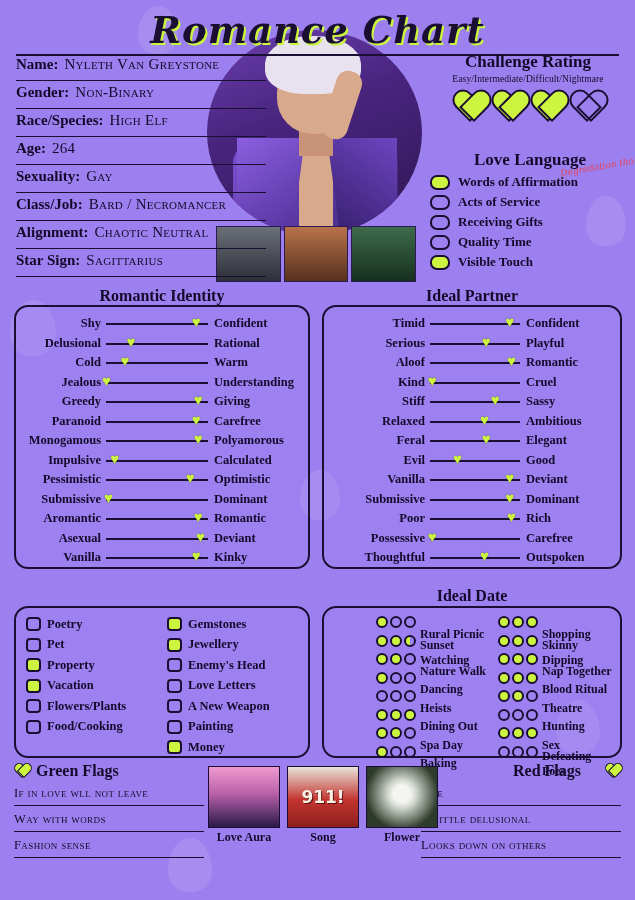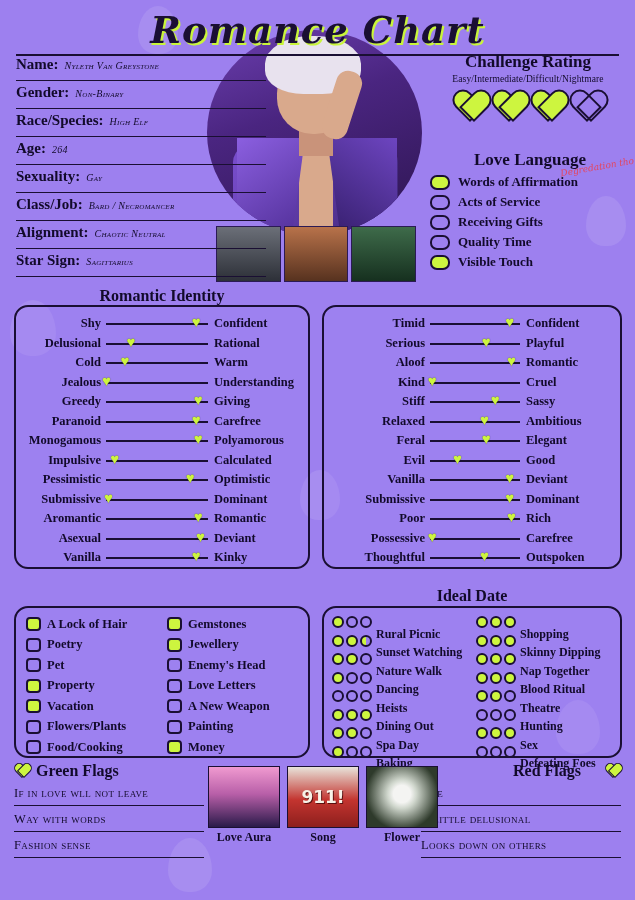--- a/index.html
+++ b/index.html
@@ -56,24 +56,23 @@
     display: flex; align-items: baseline;
     height: 25px;
   }
   .info-label {
     font-weight: bold;
     font-size: 15px;
     margin-right: 6px;
     white-space: nowrap;
   }
   .info-value {
-    font-size: 10px;
+    font-size: 15px;
     font-variant: small-caps;
     letter-spacing: .3px;
-    font-style: italic;
   }
 
   
   .portrait {
     position: absolute;
     top: 30px; left: 207px;
     width: 215px; height: 205px;
     border-radius: 50%;
     overflow: hidden;
     background: linear-gradient(160deg,#6c3fb0 0%,#4a2580 40%,#2d1550 100%);
@@ -450,20 +449,21 @@
           <div class="sl-track">
             <div class="sl-line"></div>
             <div class="sl-mark" style="left: calc(88% - 7px);">♥</div>
           </div>
           <div class="sl-right">Kinky</div>
         </div>
       </div>
   </div>
 
   <div class="panel" style="left:322px;top:305px;width:300px;height:264px;">
+    <div style="position:absolute;top:-20px;left:0;right:0;text-align:center;font-size:16px;font-weight:bold;">Ideal Partner</div>
     <div id="ip-rows" style="padding:7px 4px 0 20px;">
         <div class="slider-row">
           <div class="sl-left">Timid</div>
           <div class="sl-track">
             <div class="sl-line"></div>
             <div class="sl-mark" style="left: calc(88% - 7px);">♥</div>
           </div>
           <div class="sl-right">Confident</div>
         </div>
         <div class="slider-row">
@@ -562,24 +562,20 @@
           </div>
           <div class="sl-right">Outspoken</div>
         </div>
       </div>
   </div>
 
   <div class="panel" style="left:14px;top:606px;width:296px;height:152px;">
     <div style="display:flex;padding:6px 8px 0 10px;gap:8px;">
       <div id="gift-col1" style="flex:1;">
           <div class="cb-row">
-            <span class="cb on"></span>
-            <span class="cb-label">A Lock of Hair</span>
-          </div>
-          <div class="cb-row">
             <span class="cb"></span>
             <span class="cb-label">Poetry</span>
           </div>
           <div class="cb-row">
             <span class="cb"></span>
             <span class="cb-label">Pet</span>
           </div>
           <div class="cb-row">
             <span class="cb on"></span>
             <span class="cb-label">Property</span>
@@ -623,21 +619,21 @@
             <span class="cb-label">Painting</span>
           </div>
           <div class="cb-row">
             <span class="cb on"></span>
             <span class="cb-label">Money</span>
           </div>
         </div>
     </div>
   </div>
 
-  <div class="panel" style="left:322px;top:606px;width:300px;height:152px;">
+  <div class="panel" style="left:322px;top:606px;width:300px;height:152px;padding-left:44px;">
     <div style="position:absolute;top:-21px;left:0;right:0;text-align:center;font-size:16px;font-weight:bold;">Ideal Date</div>
     <div style="display:flex;padding:5px 6px 0 8px;gap:6px;">
       <div id="date-col1" style="flex:1;">
           <div class="date-row">
             <span class="dots">
               <span class="dot on"></span>
               <span class="dot"></span>
               <span class="dot"></span>
             </span>
             <span class="date-label">Rural Picnic</span>

